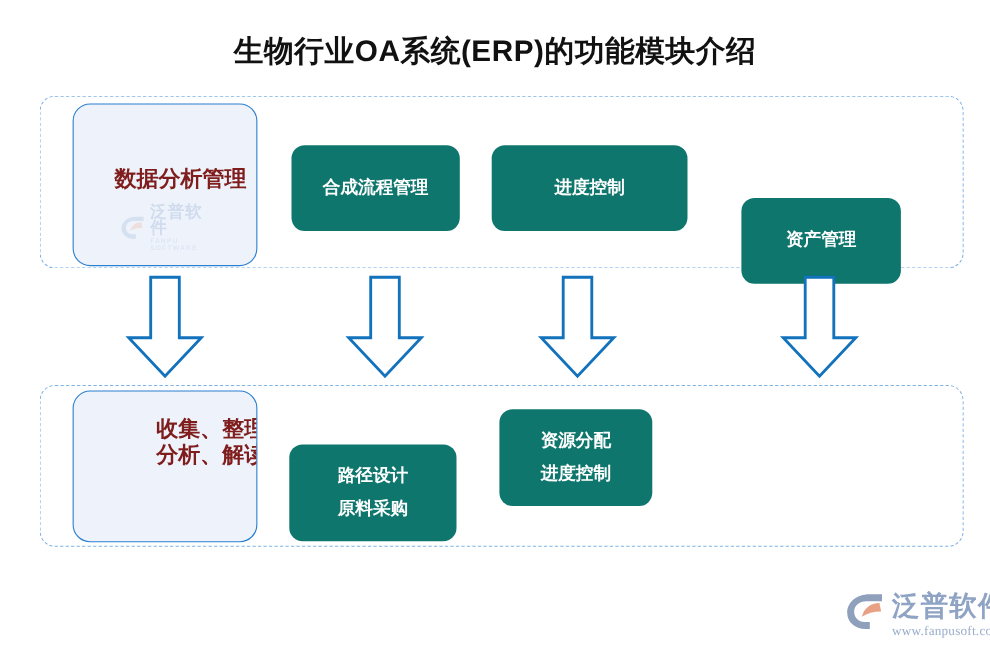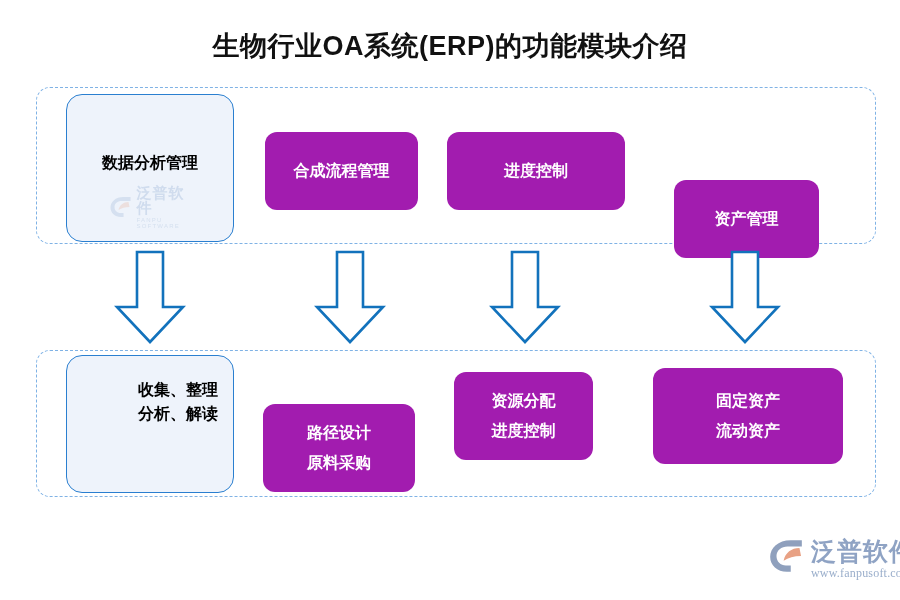--- a/index.html
+++ b/index.html
@@ -59,26 +59,26 @@
   .light-card {
     position: absolute;
     background: #eef3fb;
     border: 1.6px solid #2a7fd0;
     border-radius: 16px;
     box-sizing: border-box;
     overflow: hidden;
   }
   .light-card .lc-text {
     position: absolute;
-    left: 0;
+    left: 14px;
     width: 100%;
     text-align: center;
-    color: #000000;
-    font-weight: bold;
-    font-size: 16px;
+    color: #7f1d1d;
+    font-weight: bold;
+    font-size: 20px;
     line-height: 24px;
     white-space: pre-line;
   }
   #card-data-analysis {
     left: 66px;
     top: 94px;
     width: 168px;
     height: 148px;
   }
   #card-data-analysis .lc-text {
@@ -126,21 +126,21 @@
   .card-watermark .wm-en {
     font-size: 6px;
     color: #9db6d6;
     letter-spacing: 1.2px;
     margin-top: 2px;
   }
 
   
   .blue-card {
     position: absolute;
-    background: #a21caf;
+    background: #0f766e;
     border-radius: 12px;
     box-sizing: border-box;
     display: flex;
     align-items: center;
     justify-content: center;
   }
   .blue-card .bc-text {
     color: #ffffff;
     font-weight: bold;
     font-size: 16px;
@@ -261,24 +261,20 @@
   <div class="blue-card" id="card-path">
     <span class="bc-text">路径设计
 原料采购</span>
   </div>
 
   <div class="blue-card" id="card-resource">
     <span class="bc-text">资源分配
 进度控制</span>
   </div>
 
-  <div class="blue-card" id="card-fixed">
-    <span class="bc-text">固定资产
-流动资产</span>
-  </div>
 
   <div id="brand-logo">
     <svg class="bl-mark" viewBox="0 0 48 48">
       <path d="M30 4 C14 4 4 14 4 25 C4 36 13 44 25 44 L30 44 L30 36 L24 36 C17 36 12 31 12 24 C12 17 18 12 26 12 L44 12 L44 4 Z" fill="#8fa0bd"></path>
       <path d="M41 14 C31 14 23 20 21 30 C27 26 34 24 43 24 Z" fill="#e8a184"></path>
     </svg>
     <span class="bl-txt">
       <span class="bl-cn">泛普软件</span>
       <span class="bl-url">www.fanpusoft.com</span>
     </span>

